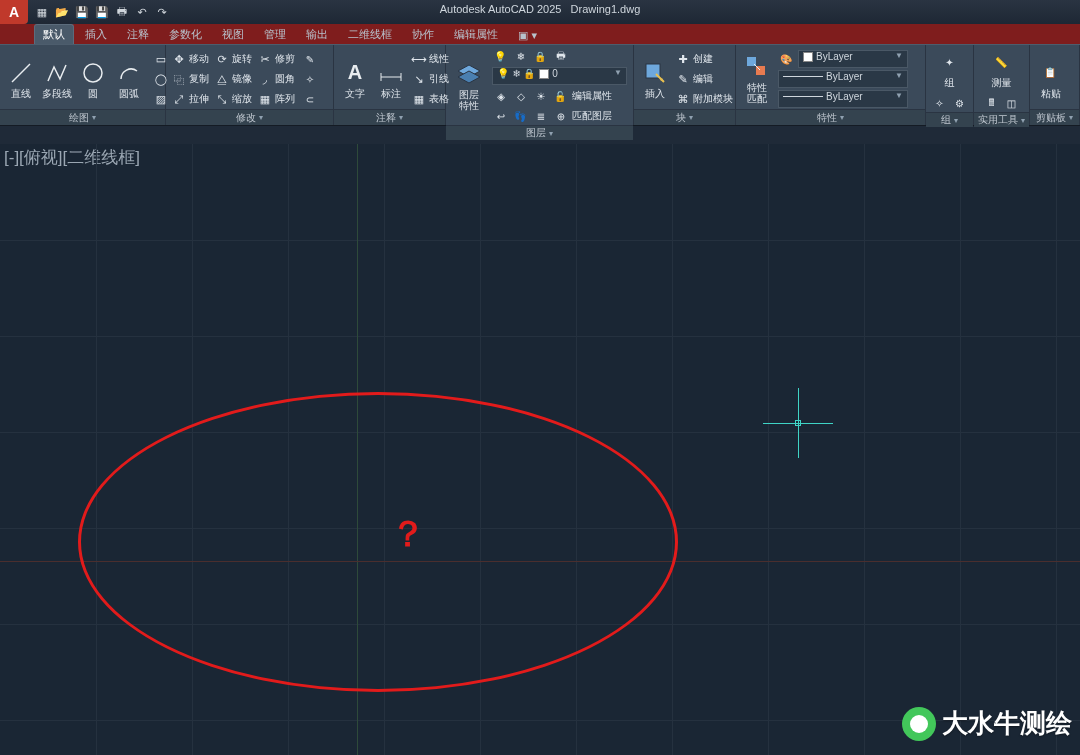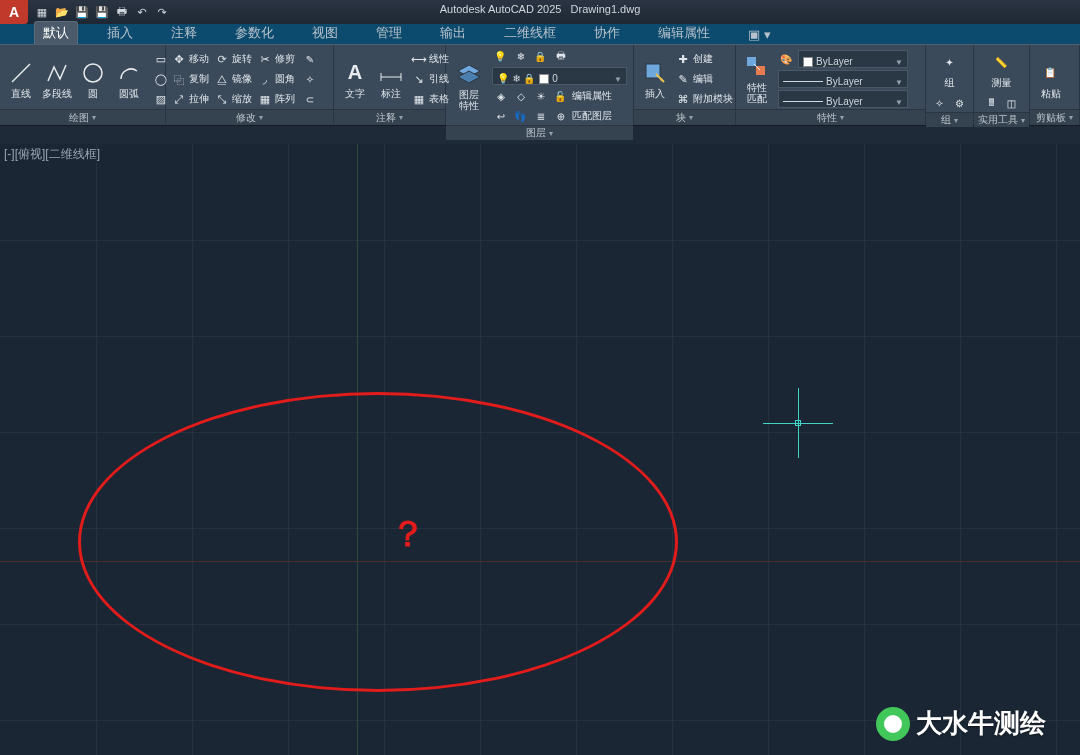--- a/index.html
+++ b/index.html
@@ -4,52 +4,52 @@
 <style>
   * { box-sizing: border-box; margin: 0; padding: 0; font-family: "Microsoft YaHei", Arial, sans-serif; }
   body { width: 1080px; height: 755px; background: #1f2a38; overflow: hidden; position: relative; color: #cfd6dd; }
   
   .titlebar { height: 24px; background: linear-gradient(#2a3442,#1e2734); display: flex; align-items: center; font-size: 11px; }
   .app-logo { width: 28px; height: 24px; background: #c0392b; color:#fff; display:flex;align-items:center;justify-content:center;font-weight:bold;font-size:14px;border-bottom-right-radius:4px; }
   .quick { display:flex; gap:4px; padding:0 6px; }
   .qbtn { width:16px; height:16px; display:flex;align-items:center;justify-content:center;color:#d0d6dc;font-size:11px; }
   .title-center { position:absolute; left:50%; transform:translateX(-50%); top:3px; font-size:11px; color:#cfd6dd; white-space:nowrap;}
   
-  .ribtabs { height:20px; background:#0c4a6e; display:flex; align-items:flex-end; font-size:13px; padding-left:34px; gap:20px;}
+  .ribtabs { height:20px; background:#7f1d1d; display:flex; align-items:flex-end; font-size:11px; padding-left:34px; gap:2px;}
   .ribtab { padding:2px 8px; color:#b8c2cc; border:1px solid transparent; border-bottom:none;}
   .ribtab.active { background:#4a5a6a; color:#fff; border-color:#5c6c7c; border-radius:3px 3px 0 0;}
   
   .ribbon { height:82px; background:#3b4a5a; border-top:1px solid #4d5d6d; border-bottom:1px solid #141b24; display:flex; font-size:10px; color:#e0e6ec;}
   .panel { border-right:1px solid #2a3442; display:flex; flex-direction:column; }
   .panel-body { flex:1; display:flex; align-items:center; padding:4px 6px 0 6px; gap:6px;}
   .panel-title { height:16px; text-align:center; font-size:10px; color:#c0c8d0; background:#34434f; border-top:1px solid #2a3442; display:flex;align-items:center;justify-content:center; gap:3px;}
   .panel-title::after { content:"▾"; font-size:8px; color:#8fa0b0;}
   .vbtn { display:flex; flex-direction:column; align-items:center; gap:2px; min-width:30px; }
   .vbtn .ic { width:26px; height:26px; display:flex;align-items:center;justify-content:center; }
   .vbtn .lb { font-size:10px; text-align:center; line-height:11px; white-space:nowrap;}
   .stack { display:flex; flex-direction:column; gap:2px; }
   .srow { display:flex; align-items:center; gap:3px; height:18px; white-space:nowrap;}
   .srow .sic { width:14px;height:14px; display:flex;align-items:center;justify-content:center;font-size:11px;}
   .mini { width:18px;height:18px; display:flex;align-items:center;justify-content:center;}
-  .combo { height:18px; background:#2a3846; border:1px solid #4a5866; display:flex; align-items:flex-end; padding:0 4px; font-size:10px; color:#cfd6dd; gap:4px; min-width:120px; justify-content:space-between;}
+  .combo { height:18px; background:#2a3846; border:1px solid #4a5866; display:flex; align-items:flex-start; padding:0 4px; font-size:10px; color:#cfd6dd; gap:4px; min-width:120px; justify-content:space-between;}
   .combo .sw { width:10px;height:10px;background:#fff;border:1px solid #888;}
   .combo .ar { font-size:8px;color:#8fa0b0;}
   
   .canvas { position:absolute; top:144px; left:0; right:0; bottom:0; background:#1a2634; overflow:hidden;}
-  .viewlabel { position:absolute; top:2px; left:4px; font-size:12px; color:#9aa6b2;}
+  .viewlabel { position:absolute; top:2px; left:4px; font-size:17px; color:#9aa6b2;}
   .gridline { position:absolute; background:#25313f; }
   .axis-v { position:absolute; width:1px; background:#2e4a3a; top:0; bottom:0; left:357px;}
   .axis-h { position:absolute; height:1px; background:#4a2e2e; left:0; right:0; top:417px;}
   .cursor { position:absolute; left:798px; top:279px; pointer-events:none;}
   .cursor .h { position:absolute; width:70px; height:1px; background:#3fd4c6; left:-35px; top:0;}
   .cursor .v { position:absolute; height:70px; width:1px; background:#3fd4c6; top:-35px; left:0;}
   .cursor .box { position:absolute; width:6px;height:6px;border:1px solid #3fd4c6; left:-3px; top:-3px;}
   .ellipse { position:absolute; border:3px solid #e21b1b; border-radius:50%; }
   .qmark { position:absolute; color:#e21b1b; font-size:36px; font-weight:bold;}
-  .watermark { position:absolute; right:34px; bottom:14px; display:flex; align-items:center; gap:6px; color:#fff; font-size:26px; font-weight:600; text-shadow:0 1px 2px rgba(0,0,0,.4);}
+  .watermark { position:absolute; right:8px; bottom:14px; display:flex; align-items:center; gap:6px; color:#fff; font-size:26px; font-weight:600; text-shadow:0 1px 2px rgba(0,0,0,.4);}
   .wmicon { width:34px;height:34px;border-radius:50%;background:#42c75a;display:flex;align-items:center;justify-content:center;position:relative;}
   .wmicon::before{content:"";width:18px;height:18px;border-radius:50%;background:#fff;}
   svg { display:block; }
 </style>
 </head>
 <body>
 
 <div class="titlebar">
   <div class="app-logo">A</div>
   <div class="quick">

